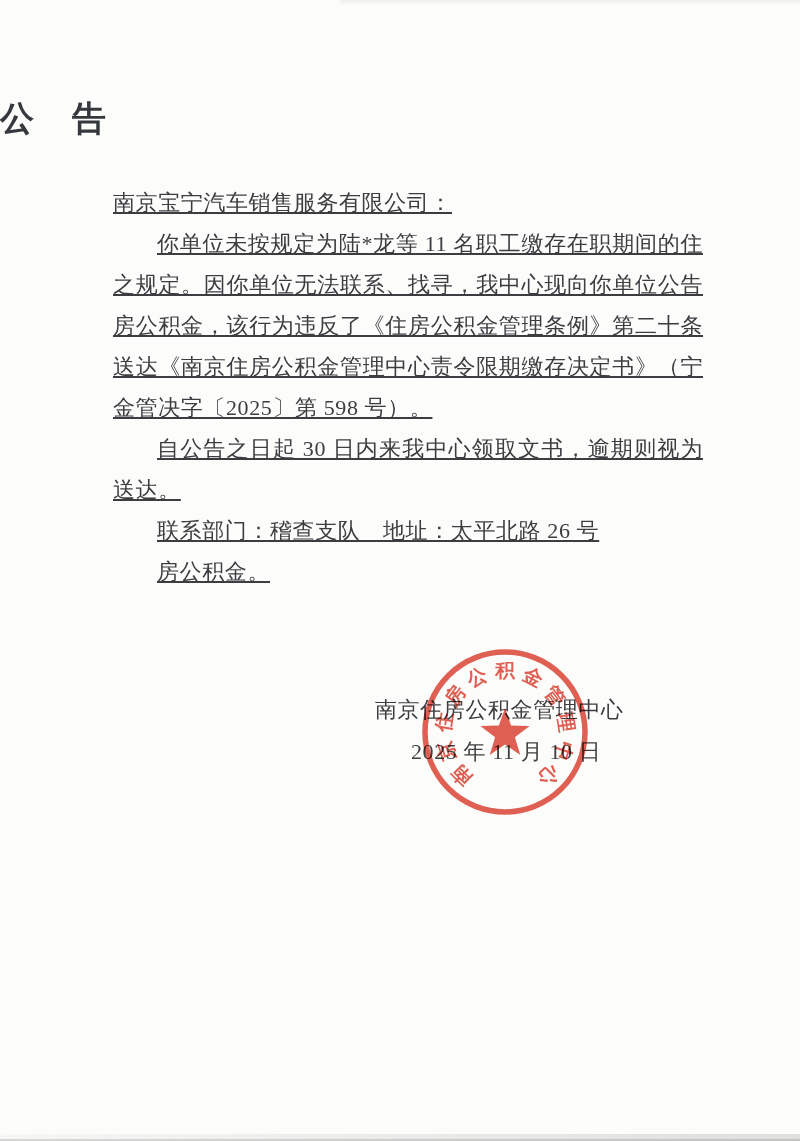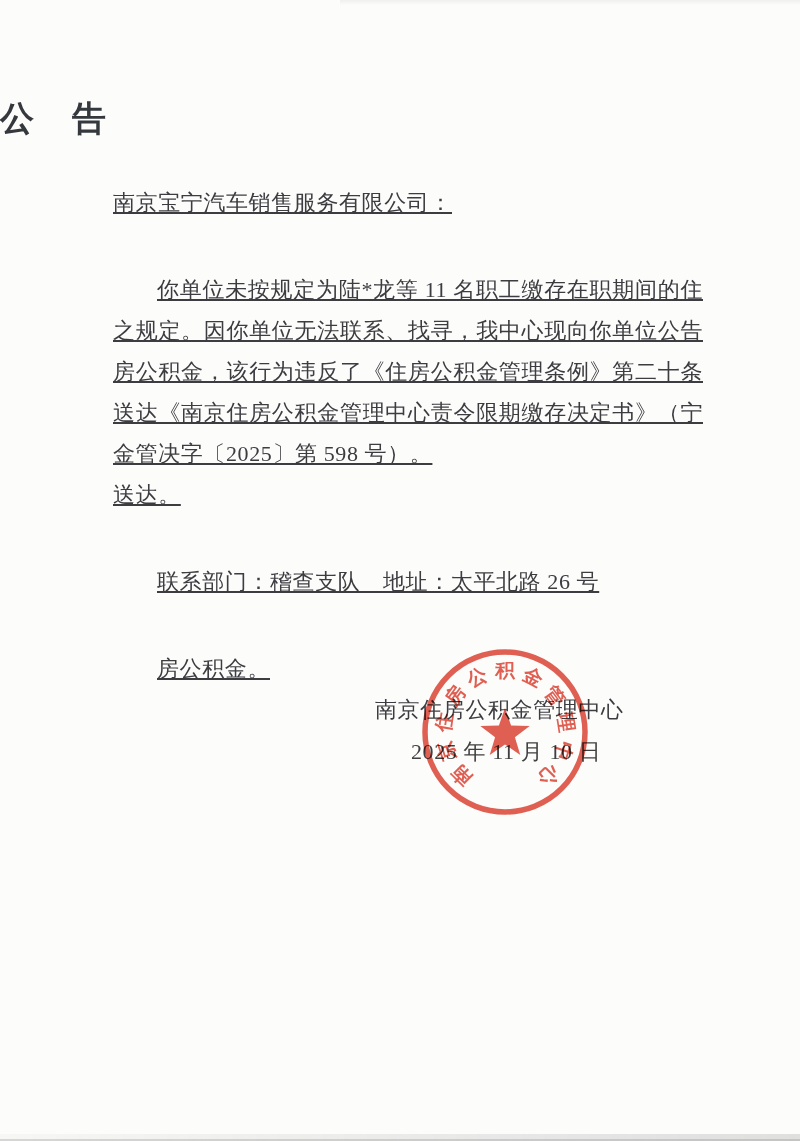--- a/index.html
+++ b/index.html
@@ -34,21 +34,21 @@
     font-size: 22px;
     color: #3c3c41;
     letter-spacing: 0.6px;
   }
   .line {
     height: 41px;
     line-height: 41px;
     white-space: pre;
     text-decoration: underline;
   }
-  .line.indent { padding-left: 44px; margin-top: 46px; }
+  .line.indent { padding-left: 44px; }
   .line.fill {
     white-space: normal;
     text-align: justify;
     text-align-last: justify;
   }
   .signature {
     position: absolute;
     top: 695px;
     left: 375px;
     font-size: 22px;
@@ -103,20 +103,21 @@
 
   <div class="title">公　告</div>
 
   <div class="body-text">
     <div class="line">南京宝宁汽车销售服务有限公司：</div>
     <div class="line indent fill">你单位未按规定为陆*龙等 11 名职工缴存在职期间的住</div>
     <div class="line fill">之规定。因你单位无法联系、找寻，我中心现向你单位公告</div>
     <div class="line fill">房公积金，该行为违反了《住房公积金管理条例》第二十条</div>
     <div class="line fill">送达《南京住房公积金管理中心责令限期缴存决定书》（宁</div>
     <div class="line">金管决字〔2025〕第 598 号）。</div>
+    <div class="line indent fill">自公告之日起 30 日内来我中心领取文书，逾期则视为</div>
     <div class="line">送达。</div>
     <div class="line indent">联系部门：稽查支队　地址：太平北路 26 号</div>
     <div class="line indent">房公积金。</div>
   </div>
 
   <div class="signature">南京住房公积金管理中心</div>
 
   <div class="sign-date">2025 年 11 月 10 日</div>
 
   <svg class="seal" viewBox="0 0 180 180">

